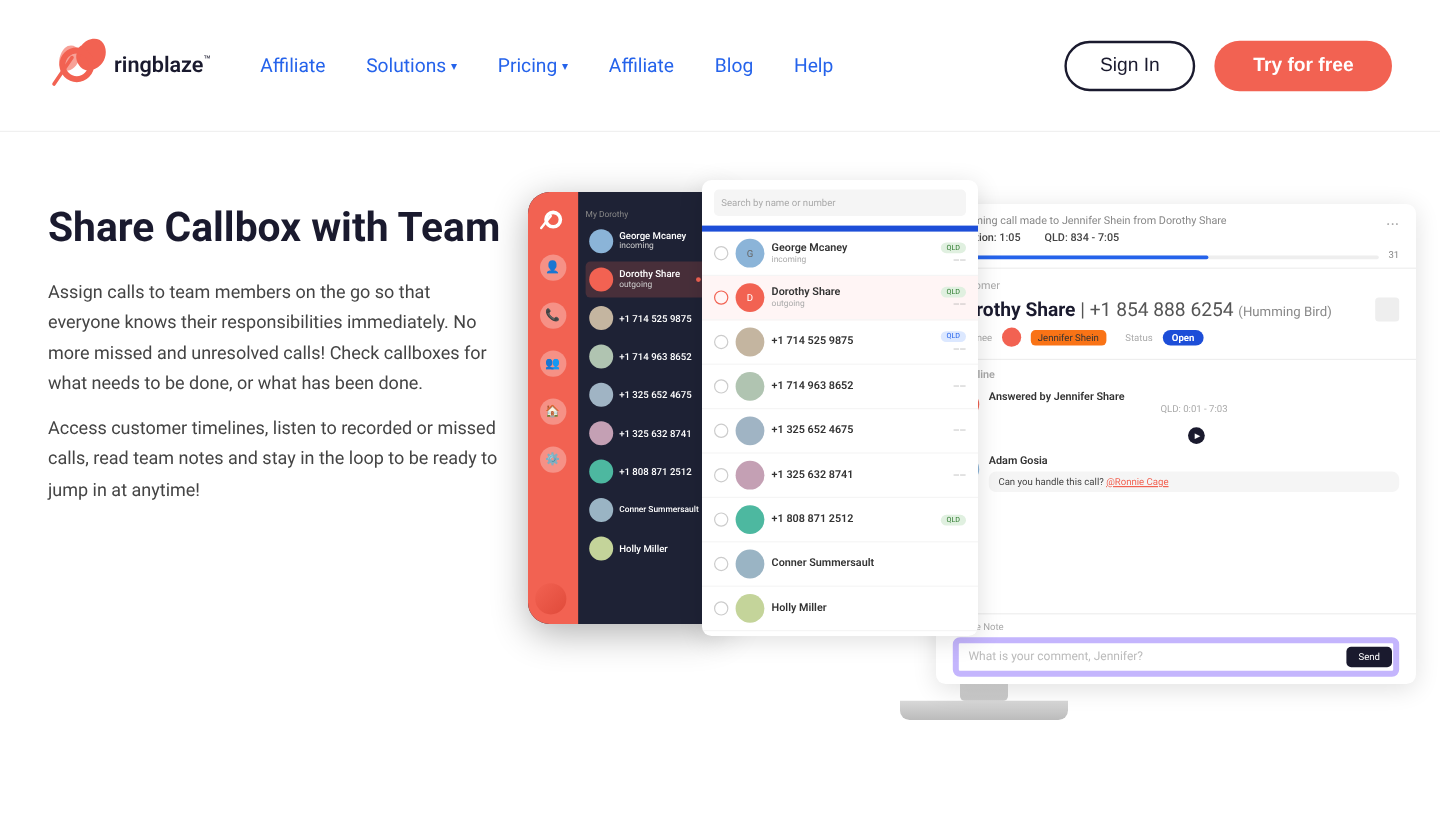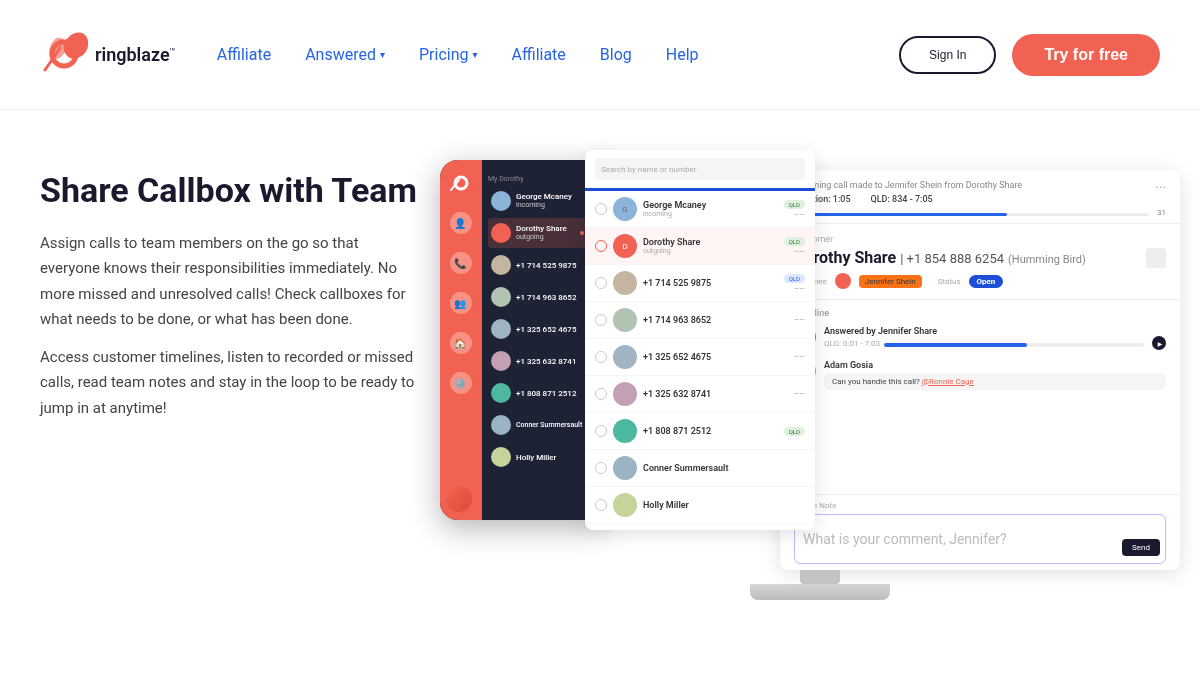--- a/index.html
+++ b/index.html
@@ -51,21 +51,21 @@
     }
     .header-actions {
       display: flex;
       align-items: center;
       gap: 16px;
     }
     .sign-in-btn {
       border: 2px solid #1a1a2e;
       border-radius: 50px;
       padding: 10px 28px;
-      font-size: 12px;
+      font-size: 16px;
       font-weight: 500;
       color: #1a1a2e;
       background: transparent;
       cursor: pointer;
     }
     .try-free-btn {
       border: none;
       border-radius: 50px;
       padding: 12px 32px;
       font-size: 16px;
@@ -222,21 +222,21 @@
       width: 230px;
       height: 380px;
       background: #fff;
       border-radius: 8px;
       box-shadow: 0 4px 20px rgba(0,0,0,0.12);
       overflow: hidden;
       z-index: 3;
     }
     .call-list-header {
       padding: 8px 10px;
-      border-bottom: 3px solid #1d4ed8;
+      border-bottom: 5px solid #1d4ed8;
       display: flex;
       align-items: center;
       gap: 6px;
     }
     .call-list-search {
       flex: 1;
       height: 22px;
       background: #f5f5f5;
       border-radius: 4px;
       font-size: 8px;
@@ -503,25 +503,25 @@
       bottom: 0;
       left: 0;
       right: 0;
     }
     .detail-comment-label {
       font-size: 8px;
       color: #aaa;
       margin-bottom: 4px;
     }
     .detail-comment-input {
-      font-size: 14px;
+      font-size: 10px;
       color: #bbb;
-      border: 1px solid #c4b5fd;
+      border: 5px solid #c4b5fd;
       border-radius: 6px;
-      padding: 16px 8px;
+      padding: 6px 8px;
       width: 100%;
       background: #fff;
     }
     .detail-send-btn {
       position: absolute;
       right: 20px;
       bottom: 14px;
       background: #1a1a2e;
       color: #fff;
       font-size: 8px;
@@ -572,21 +572,21 @@
       <path d="M5 40 L20 18" stroke="#f26252" stroke-width="3" stroke-linecap="round"></path>
     </svg>
     <span>
       <span style="font-size:18px;font-weight:600;color:#1a1a2e;">ringblaze</span><span style="font-size:10px;vertical-align:super;color:#1a1a2e;">™</span>
     </span>
   </div>
 
   <nav>
     <a class="nav-item">Affiliate</a>
     <a class="nav-item">
-      <span>Answered</span>
+      <span>Solutions</span>
       <span class="nav-chevron">▾</span>
     </a>
     <a class="nav-item">
       <span>Pricing</span>
       <span class="nav-chevron">▾</span>
     </a>
     <a class="nav-item">Affiliate</a>
     <a class="nav-item">Blog</a>
     <a class="nav-item">Help</a>
   </nav>
@@ -806,21 +806,21 @@
           <span class="detail-progress-label">31</span>
         </div>
       </div>
 
       <div class="detail-customer">
         <div class="detail-customer-label">Customer</div>
         <div style="display:flex;align-items:flex-start;justify-content:space-between;">
           <div>
             <div class="detail-customer-name">
               <span>Dorothy Share</span>
-              <span style="font-size:13px;font-weight:400;color:#555;"> <span>| +1 854 888 6254</span></span>
+              <span style="font-size:16px;font-weight:400;color:#555;"> <span>| +1 854 888 6254</span></span>
               <span style="font-size:11px;font-weight:400;color:#888;"> <span>(Humming Bird)</span></span>
             </div>
             <div class="detail-assign-row">
               <span class="detail-assign-label">Assignee</span>
               <div class="detail-assign-avatar"></div>
               <span class="detail-assign-name">Jennifer Shein</span>
               <span class="detail-status-label">Status</span>
               <span class="detail-status-badge">Open</span>
             </div>
           </div>
@@ -828,21 +828,21 @@
         </div>
       </div>
 
       <div class="detail-timeline">
         <div class="detail-timeline-label">Timeline</div>
 
         <div class="timeline-item">
           <div class="timeline-avatar" style="background:#f26252;"></div>
           <div class="timeline-content">
             <div class="timeline-name">Answered by Jennifer Share</div>
-            <div style="display:flex;align-items:center;gap:4px;">
+            <div style="display:flex;align-items:center;gap:4px;flex-direction:column;">
               <div class="timeline-sub">QLD: 0:01 - 7:03</div>
               <div class="timeline-bar" style="flex:1;">
                 <div class="timeline-bar-fill"></div>
               </div>
               <div class="timeline-play">
                 <span style="color:white;font-size:6px;margin-left:2px;">▶</span>
               </div>
             </div>
           </div>
         </div>

